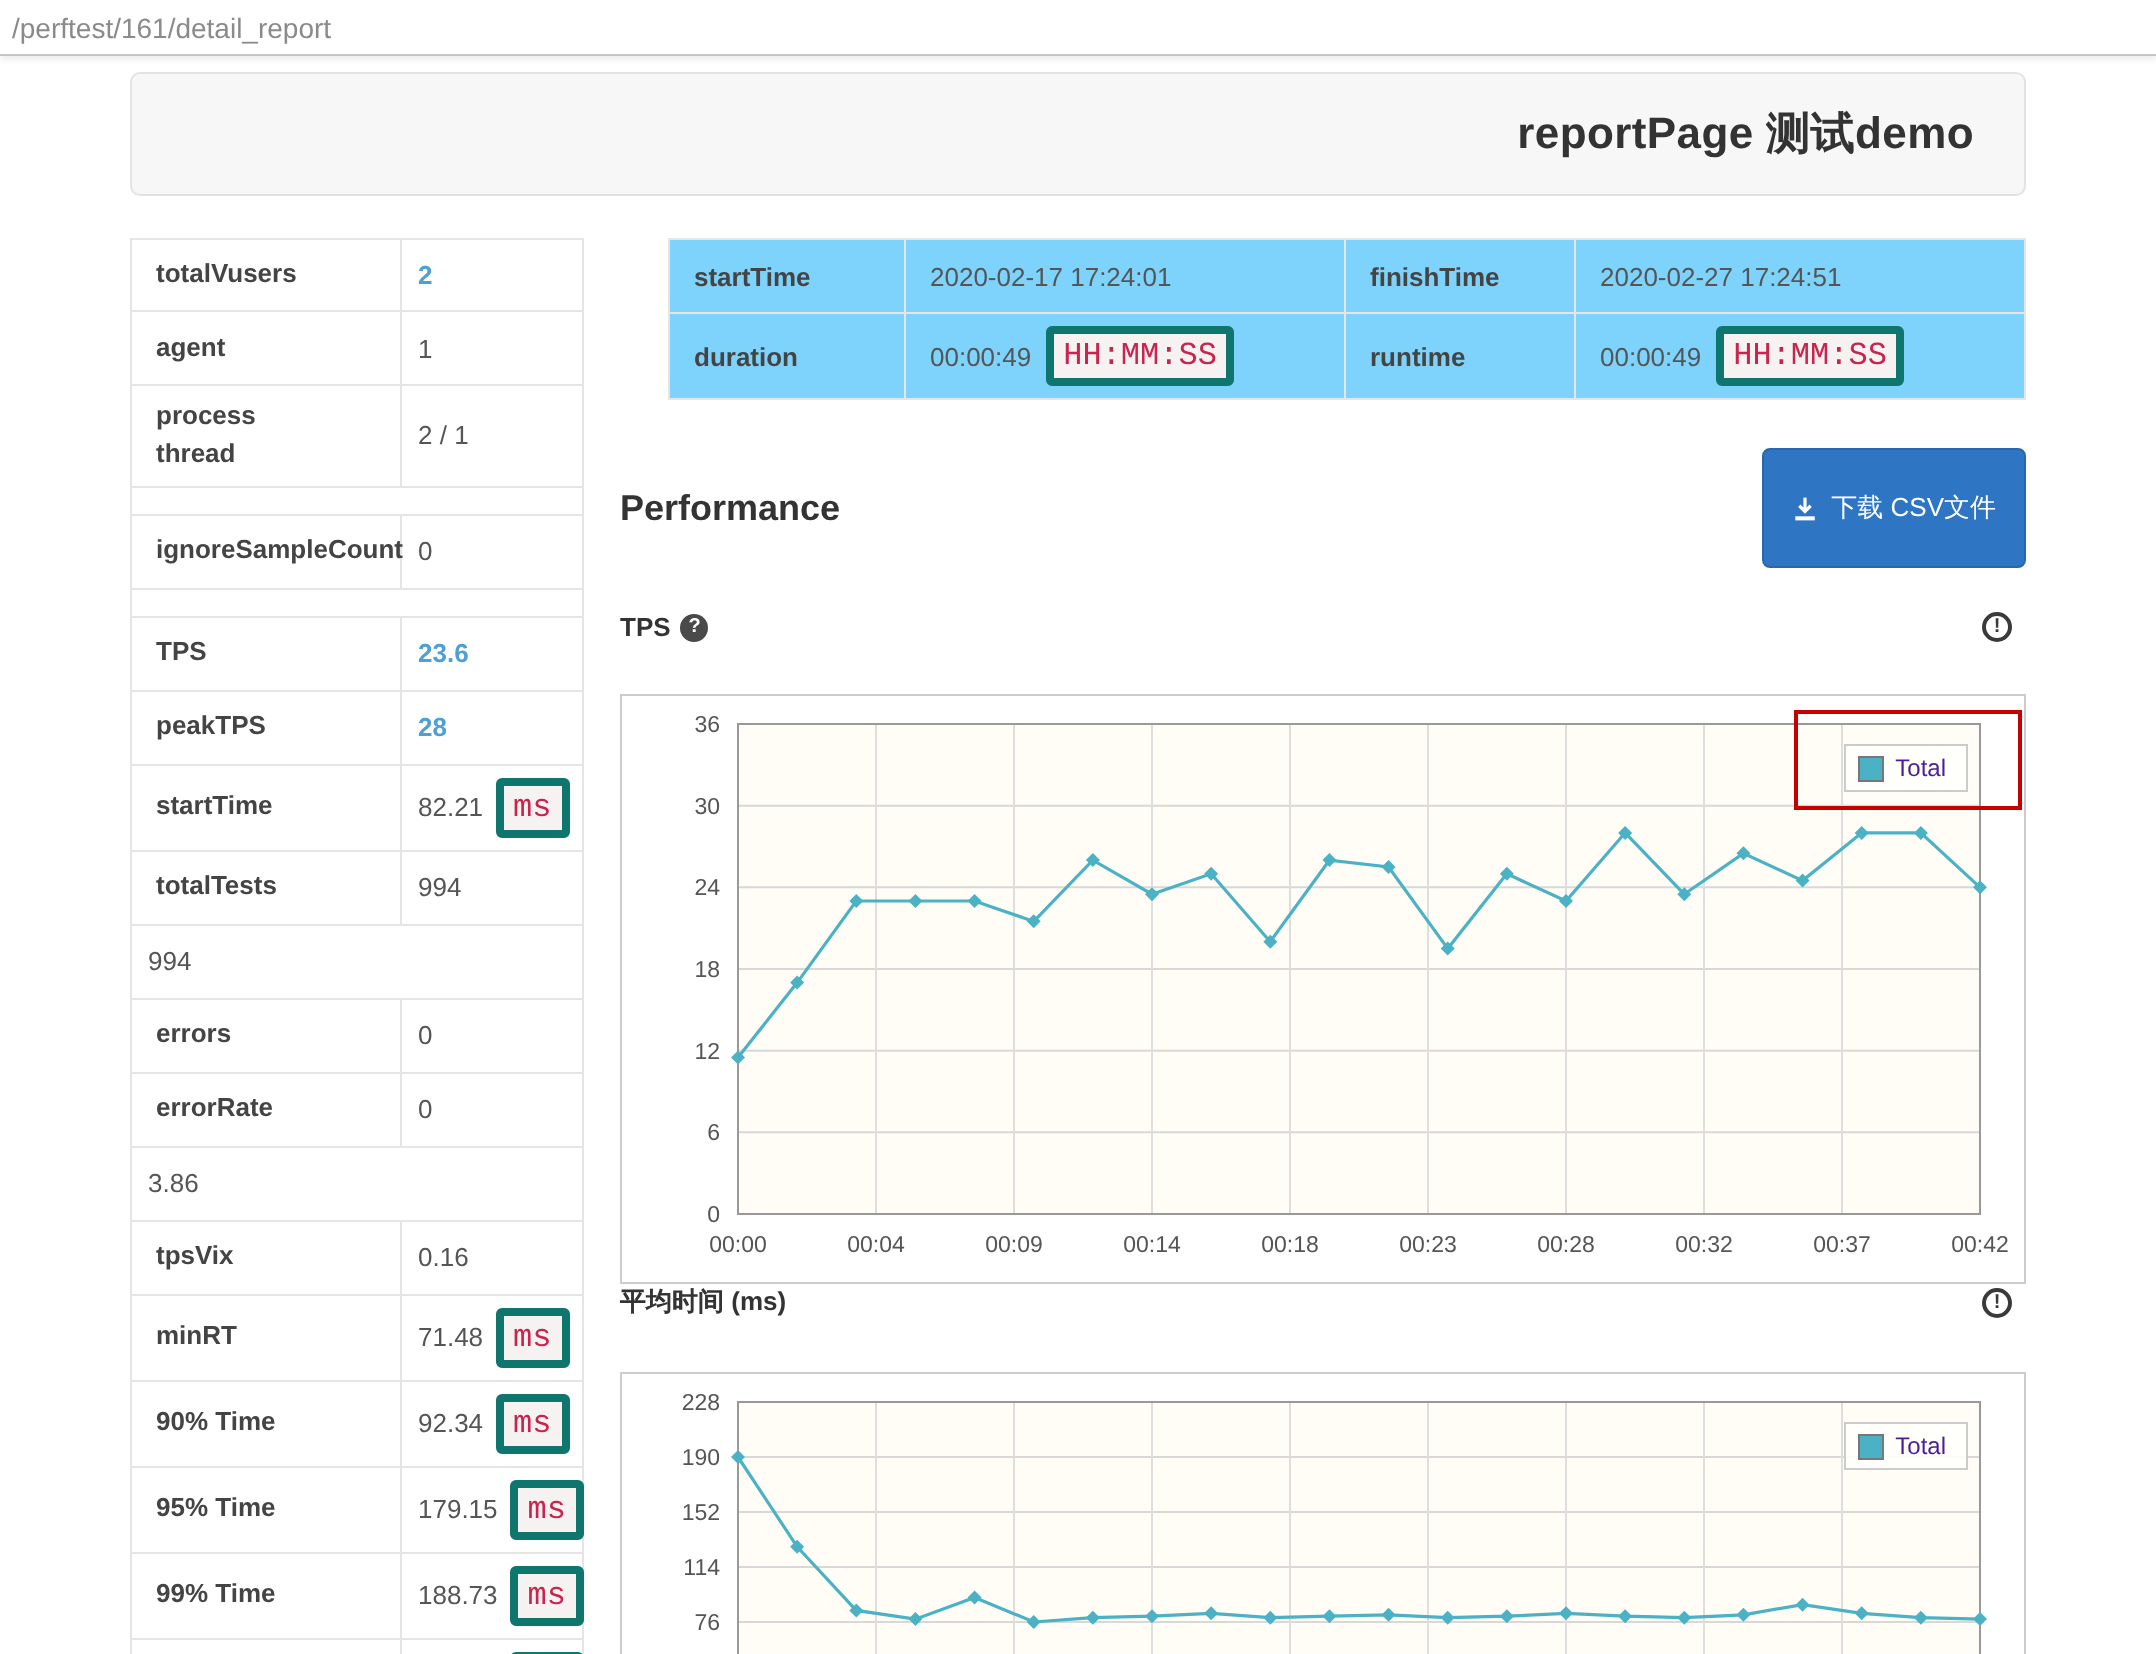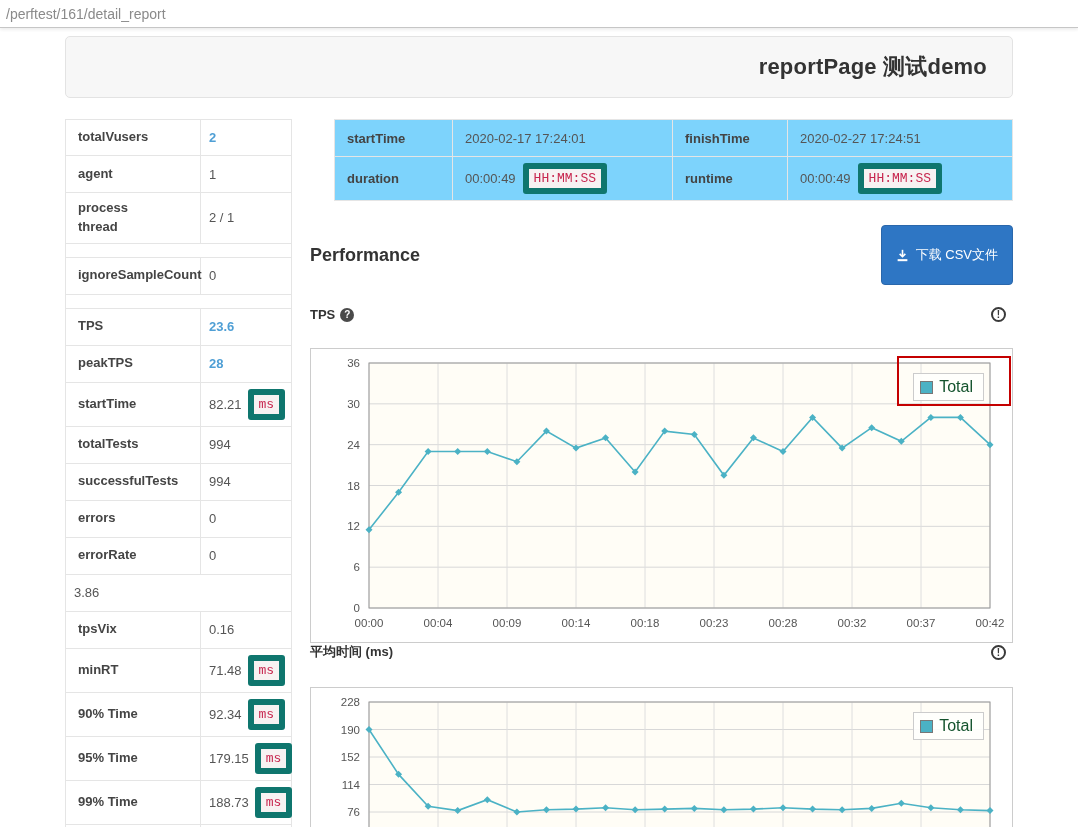--- a/index.html
+++ b/index.html
@@ -30,23 +30,23 @@
   .srow:first-child { border-top:1px solid #e5e5e5; }
   .srow.spacer { min-height:14px; }
   .srow .lbl {
     width:135px; flex:none; align-self:stretch; display:flex; align-items:center;
     padding:6px 4px 6px 12px; font-weight:bold; font-size:13px; color:#444;
     border-right:1px solid #e5e5e5; white-space:pre-line; line-height:1.45;
   }
   .srow .val { flex:1; padding:6px 8px; font-size:13px; color:#555; display:flex; align-items:center; gap:6px; }
   .srow .val.accent { color:#4f9fd5; font-weight:bold; }
   .badge {
-    display:inline-block; font-size:13px; line-height:1;
+    display:inline-block; font-size:16px; line-height:1;
     padding:3px 5px; border-radius:3px;
-    background:#f7f2f2; border:6px solid #0f766e; color:#c7254e;
+    background:#f7f2f2; border:4px solid #0f766e; color:#c7254e;
     font-family:"Liberation Mono","DejaVu Sans Mono",monospace;
   }
 
   
   .time-table {
     display:grid; grid-template-columns:118px 220px 115px 1fr;
     border:1px solid #e5e5e5; border-right:none; border-bottom:none; background:#7dd3fc;margin-left:24px;
   }
   .tcell {
     min-height:37px; display:flex; align-items:center; gap:7px;
@@ -80,21 +80,21 @@
     margin-right:7px; cursor:pointer;
   }
   .info-icon::before { content:"!"; }
 
   
   .chart-box { position:relative; border:1px solid #ccc; background:#fff; width:703px; }
   .chart-box svg { display:block; }
   .legend {
     position:absolute; top:24px; right:28px;
     background:rgba(255,255,253,0.9); border:1px solid #ccc;
-    padding:4px 10px 4px 6px; font-size:16px; color:#14532d;
+    padding:4px 10px 4px 6px; font-size:12px; color:#4c1d95;
     display:flex; align-items:center; gap:6px;
   }
   .swatch { width:13px; height:13px; background:#4bb2c5; border:1px solid #777; display:inline-block; }
   .red-box {
     position:absolute; top:7px; right:1px; width:114px; height:50px;
     border:2px solid #c40000; pointer-events:none;
   }
   svg text { font-family:"Liberation Sans","DejaVu Sans",sans-serif; }
 </style>
 </head>
@@ -158,21 +158,20 @@
             <span class="badge">ms</span>
           </div>
         </div>
         <div class="srow">
           <div class="lbl">totalTests</div>
           <div class="val">
             <span>994</span>
           </div>
         </div>
         <div class="srow">
-          <div class="lbl">successfulTests</div>
           <div class="val">
             <span>994</span>
           </div>
         </div>
         <div class="srow">
           <div class="lbl">errors</div>
           <div class="val">
             <span>0</span>
           </div>
         </div>

